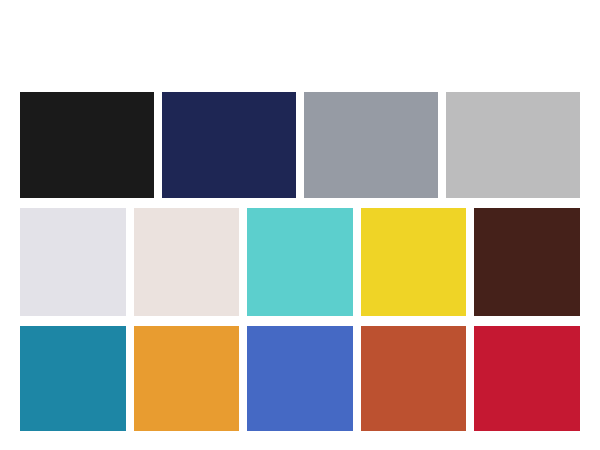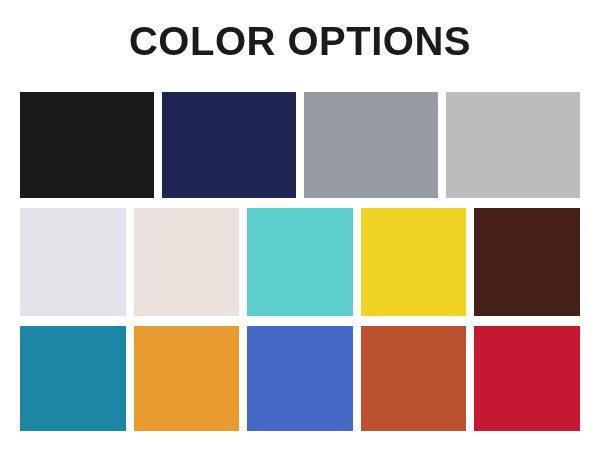--- a/index.html
+++ b/index.html
@@ -63,21 +63,20 @@
     padding: 0;
     margin: 0;
     outline: none;
   }
 </style>
 </head>
 <body style="background-color: rgb(255, 255, 255);">
 
 <div class="palette-page" style="background-color: rgb(255, 255, 255);">
 
-  <h1 class="page-title" style="color: rgb(27, 27, 27);">COLOR OPTIONS</h1>
 
   <div class="swatch-grid">
 
     <div class="swatch-row swatch-row-1">
       <div class="swatch" style="background-color: rgb(26, 26, 26);"></div>
       <div class="swatch" style="background-color: rgb(30, 38, 84);"></div>
       <div class="swatch" style="background-color: rgb(150, 155, 164);"></div>
       <div class="swatch" style="background-color: rgb(188, 188, 189);"></div>
     </div>
 

